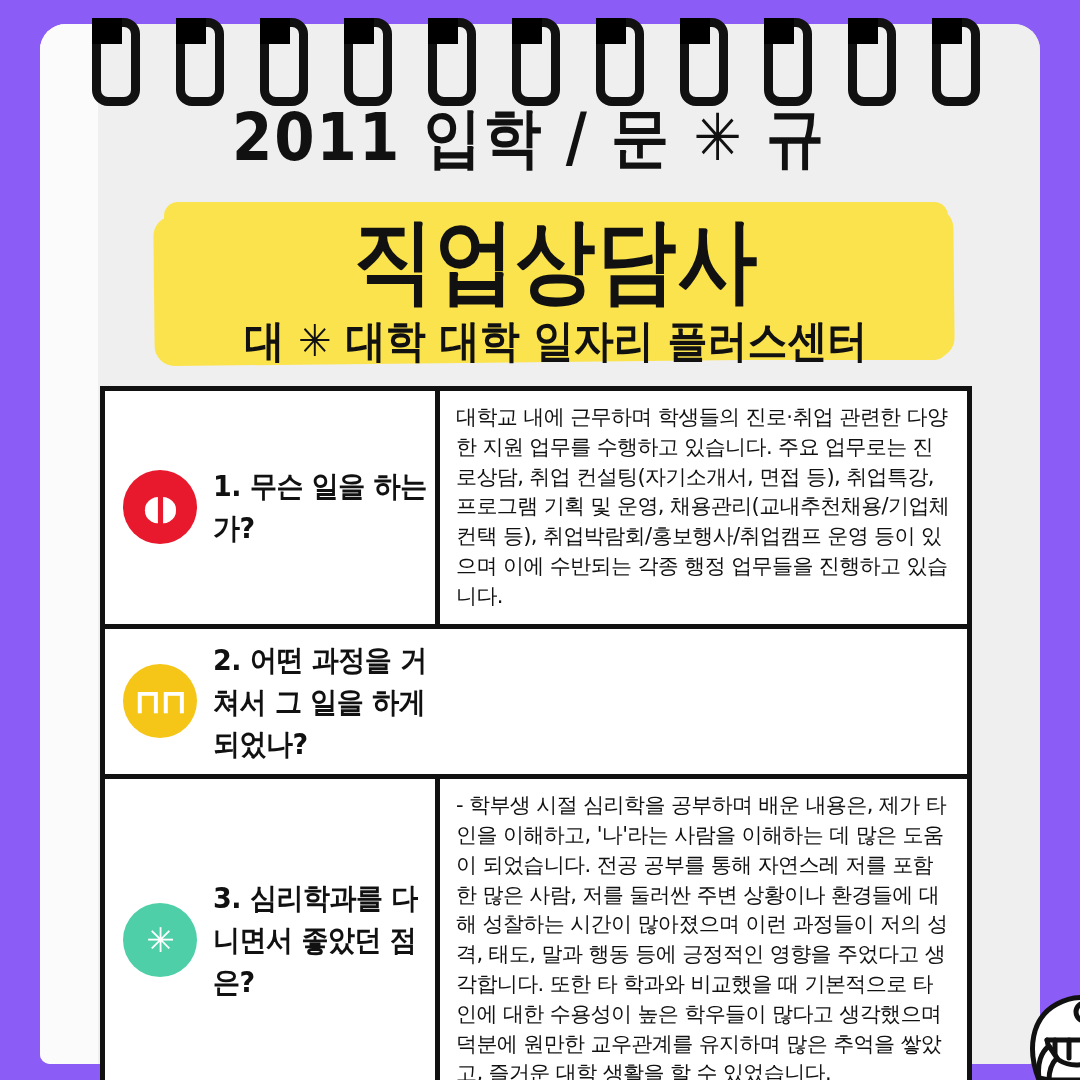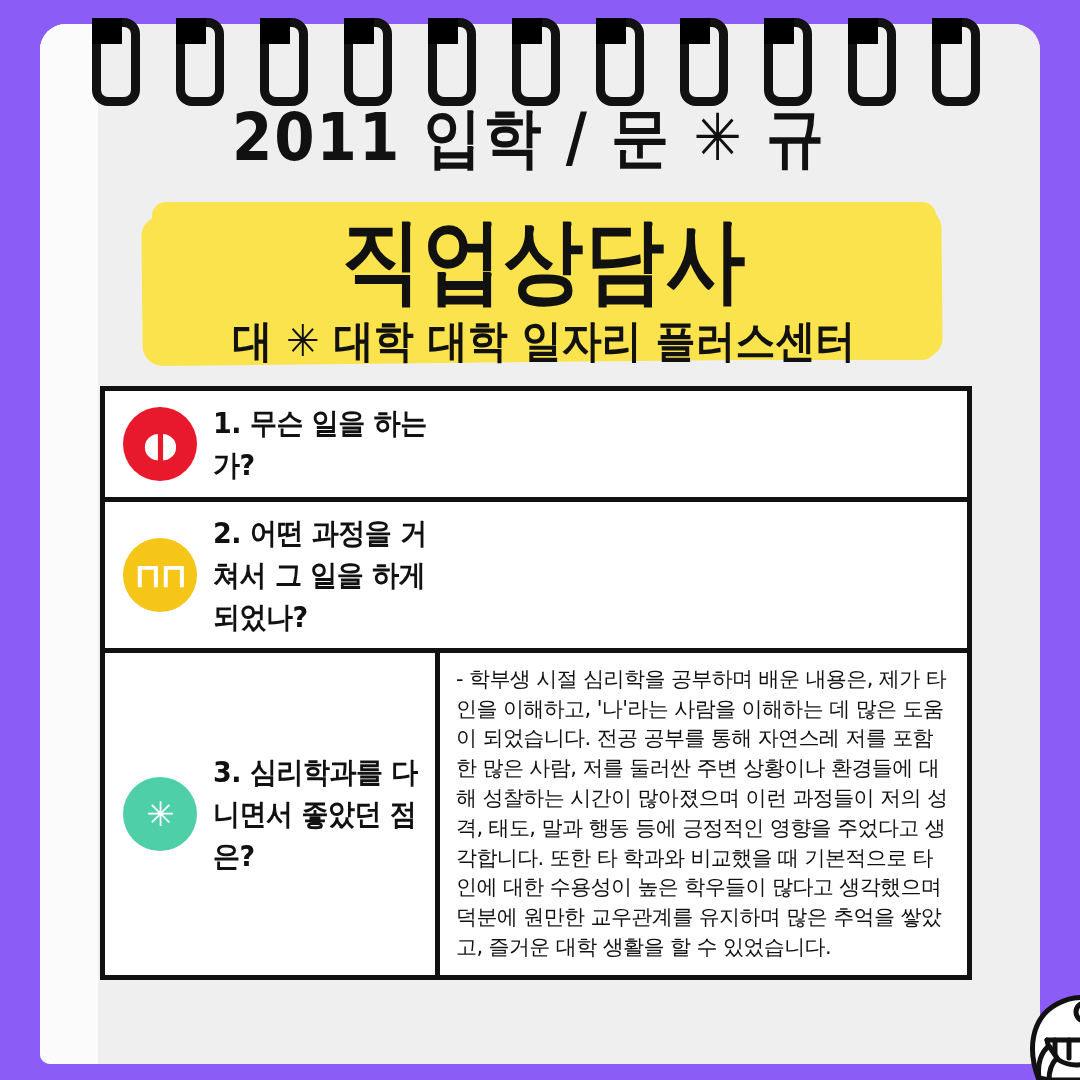--- a/index.html
+++ b/index.html
@@ -96,21 +96,21 @@
     font-weight: 700;
     font-size: 58px;
     letter-spacing: 2px;
     color: #111111;
     transform: scaleY(1.12);
   }
 
   
   .headline-wrap {
     position: absolute;
-    left: 134px;
+    left: 146px;
     top: 196px;
     width: 820px;
     height: 172px;
   }
   .hl-bg {
     position: absolute;
     left: 18px;
     top: 6px;
     width: 784px;
     height: 158px;
@@ -261,20 +261,21 @@
     <div class="headline">직업상담사</div>
     <div class="subheadline">대 ✳ 대학 대학 일자리 플러스센터</div>
   </div>
 
   <div class="qa-table" id="qa-table">
       <div class="qa-row">
         <div class="qa-left">
           <div class="badge" style="background: rgb(232, 25, 44);">◖◗</div>
           <div class="q-label">1. 무슨 일을 하는가?</div>
         </div>
+        <div class="qa-right">대학교 내에 근무하며 학생들의 진로·취업 관련한 다양한 지원 업무를 수행하고 있습니다. 주요 업무로는 진로상담, 취업 컨설팅(자기소개서, 면접 등), 취업특강, 프로그램 기획 및 운영, 채용관리(교내추천채용/기업체 컨택 등), 취업박람회/홍보행사/취업캠프 운영 등이 있으며 이에 수반되는 각종 행정 업무들을 진행하고 있습니다.</div>
       </div>
       <div class="qa-row">
         <div class="qa-left">
           <div class="badge" style="background: rgb(245, 197, 24);">⊓⊓</div>
           <div class="q-label">2. 어떤 과정을 거쳐서 그 일을 하게 되었나?</div>
         </div>
       </div>
       <div class="qa-row">
         <div class="qa-left">
           <div class="badge" style="background: rgb(78, 207, 168);">✳</div>

